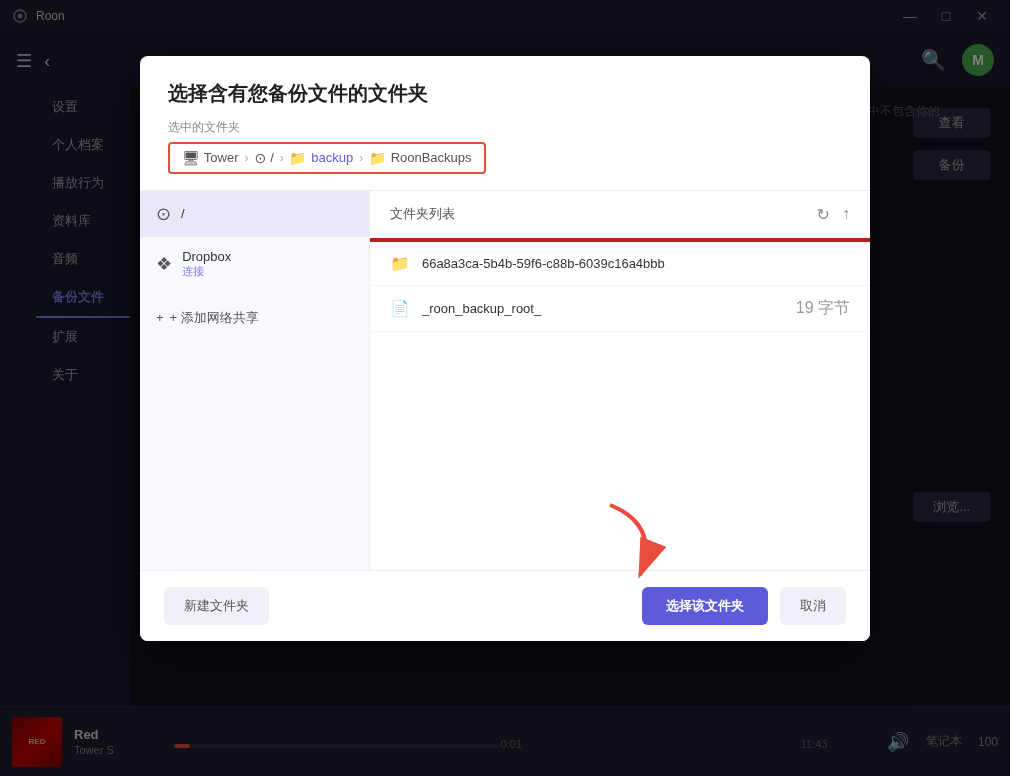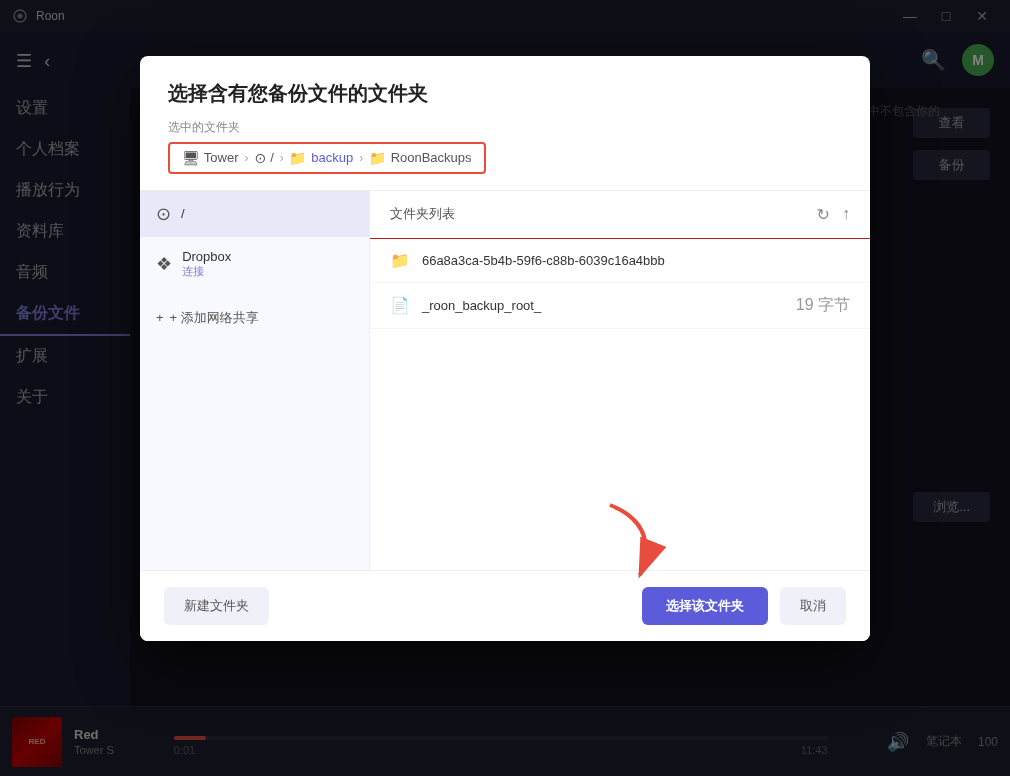--- a/index.html
+++ b/index.html
@@ -90,22 +90,23 @@
       cursor: pointer;
     }
     .back-icon {
       color: #ccc;
       font-size: 18px;
       cursor: pointer;
     }
     .sidebar-item {
       padding: 10px 16px;
       color: #aaa;
-      font-size: 16px;
-      cursor: pointer;
+      font-size: 13px;
+      cursor: pointer;
+      margin-left: 36px;
     }
     .sidebar-item.active {
       color: #7c7cdb;
       border-bottom: 2px solid #7c7cdb;
       font-weight: 600;
     }
 
     .sidebar-bottom {
       margin-top: auto;
       padding: 8px 16px;
@@ -223,21 +224,21 @@
       font-weight: 600;
     }
     .track-artist {
       color: #888;
       font-size: 11px;
       margin-top: 2px;
     }
     .progress-area {
       flex: 1;
       display: flex;
-      flex-direction: column;
+      flex-direction: row;
       align-items: center;
       padding: 0 60px;
     }
     .progress-bar-container {
       width: 100%;
       height: 4px;
       background: #2a2a3e;
       border-radius: 2px;
       margin-top: 8px;
       position: relative;
@@ -388,21 +389,21 @@
     .modal-right {
       flex: 1;
       background: #fff;
       overflow-y: auto;
     }
     .right-header {
       display: flex;
       align-items: center;
       justify-content: space-between;
       padding: 14px 20px;
-      border-bottom: 1px solid #b91c1c;
+      border-bottom: 4px solid #b91c1c;
     }
     .right-header-title {
       font-size: 13px;
       color: #555;
     }
     .right-header-actions {
       display: flex;
       gap: 12px;
       align-items: center;
     }

